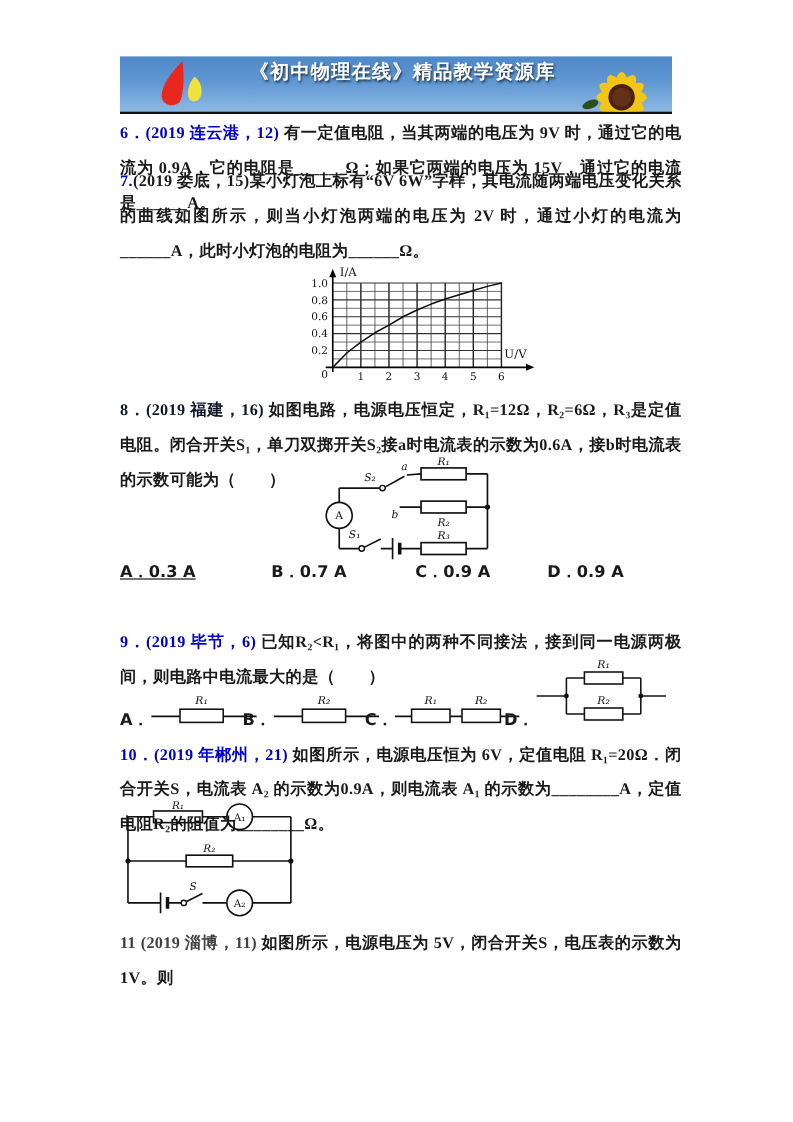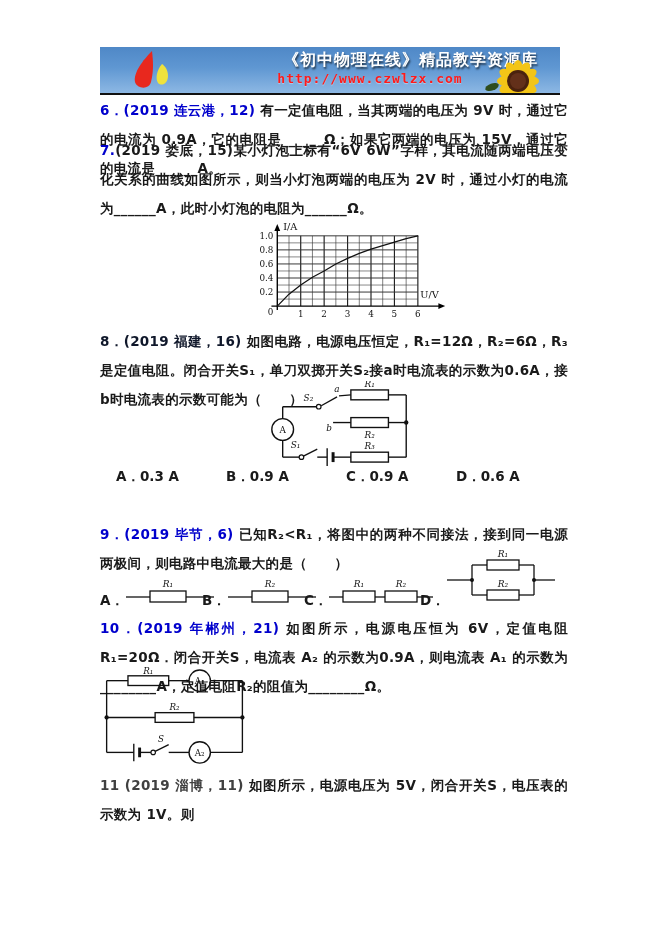--- a/index.html
+++ b/index.html
@@ -7,67 +7,67 @@
     width:661px;height:935px;position:relative;background:#ffffff;
     font-family:"DejaVu Sans",sans-serif;overflow:hidden;
   }
   
   .banner{
     position:absolute;left:100px;top:47px;width:460px;height:46px;
     background:linear-gradient(180deg,#4f88c7 0%,#5f97d2 45%,#8db8e4 100%);
     border-bottom:2px solid #111;overflow:hidden;
   }
   .banner-title{
-    position:absolute;left:108px;top:3px;width:330px;text-align:right;
+    position:absolute;left:108px;top:3px;width:330px;text-align:left;
     color:#ffffff;font-weight:bold;font-size:16px;letter-spacing:1px;
     text-shadow:1px 2px 2px rgba(0,0,0,.65);font-family:"DejaVu Sans",sans-serif;
   }
   .banner-url{
     position:absolute;left:120px;top:24px;width:300px;text-align:center;
     color:#ff1a1a;font-weight:bold;font-size:13px;letter-spacing:1px;
     font-family:"DejaVu Sans Mono",monospace;text-shadow:0 1px 1px rgba(255,255,255,.4);
   }
   .logo{position:absolute;left:22px;top:2px;}
   .sunflower{position:absolute;right:8px;top:8px;}
   
   .q{
     position:absolute;left:100px;width:468px;color:#1a1a1a;
     font-weight:bold;font-size:13.5px;line-height:29px;text-align:justify;
     letter-spacing:.3px;
+    font-family:Liberation Serif, serif;
   }
   .head-blue{color:#0000cc;}
   .head-purple{color:#0f172a;}
   .head-black{color:#404040;}
   
   .fig{position:absolute;}
   .ivgraph{left:248px;top:220px;}
   .c8{left:256px;top:381px;}
   .c10{left:95px;top:667px;}
   
   .opts8{position:absolute;left:100px;top:468px;width:460px;height:20px;}
   .opts8 span{position:absolute;font-weight:bold;font-size:13.5px;color:#1a1a1a;}
-  .opt8-a{left:16px;} .opt8-b{left:126px;} .opt8-c{left:246px;text-align:center;} .opt8-d{left:356px;}
+  .opt8-a{left:0;text-decoration:underline;} .opt8-b{left:126px;} .opt8-c{left:246px;text-align:center;} .opt8-d{left:356px;}
   
   .opts9{position:absolute;left:98px;top:543px;width:470px;height:66px;}
   .optgroup{position:absolute;bottom:2px;display:flex;align-items:flex-end;}
   .og-a{left:2px;} .og-b{left:104px;} .og-c{left:206px;} .og-d{left:322px;}
   .optletter{font-weight:bold;font-size:13.5px;color:#1a1a1a;margin-right:2px;line-height:14px;}
   svg text.cir{font-family:"DejaVu Serif",serif;font-style:italic;font-size:9px;fill:#111;font-weight:normal;}
   svg text.meter{font-family:"DejaVu Serif",serif;font-size:9px;fill:#111;}
 </style>
 </head>
 <body>
 
 <div class="banner">
   <svg class="logo" width="62" height="42" viewBox="0 0 62 42">
     <path d="M30,2 C21,11 11,24 13,33 C15,40 27,41 29,33 C32,21 31,11 30,2 Z" fill="#e8281e"></path>
     <path d="M40,15 C35,21 33,29 36,34 C40,38 46,34 46,27 C46,21 43,17 40,15 Z" fill="#efe23c"></path>
   </svg>
   <div class="banner-title">《初中物理在线》精品教学资源库</div>
-  <div class="banner-url">http://www.czwlzx.com</div>
   <svg class="sunflower" width="78" height="40" viewBox="0 0 78 40">
     <g transform="translate(44,26)">
       <g fill="#f3c517">
         <ellipse rx="21" ry="7" transform="rotate(0)"></ellipse>
         <ellipse rx="21" ry="7" transform="rotate(30)"></ellipse>
         <ellipse rx="21" ry="7" transform="rotate(60)"></ellipse>
         <ellipse rx="21" ry="7" transform="rotate(90)"></ellipse>
         <ellipse rx="21" ry="7" transform="rotate(120)"></ellipse>
         <ellipse rx="21" ry="7" transform="rotate(150)"></ellipse>
       </g>
@@ -175,23 +175,23 @@
     <text class="cir" x="82" y="11" text-anchor="middle">a</text>
     <text class="cir" x="74" y="51" text-anchor="middle">b</text>
     <text class="cir" x="53" y="20" text-anchor="middle">S₂</text>
     <text class="cir" x="40" y="68" text-anchor="middle">S₁</text>
     <text class="meter" x="27" y="52.5" text-anchor="middle">A</text>
   </svg>
 </div>
 
 <div class="opts8">
   <span class="opt8-a">A．0.3 A</span>
-  <span class="opt8-b">B．0.9 A</span>
+  <span class="opt8-b">B．0.7 A</span>
   <span class="opt8-c">C．0.9 A</span>
-  <span class="opt8-d">D．0.6 A</span>
+  <span class="opt8-d">D．0.9 A</span>
 </div>
 
 <div class="q" style="top:520px;">
   <span class="head-blue">9．(2019 毕节，6)</span><span> 已知R₂&lt;R₁，将图中的两种不同接法，接到同一电源两极间，则电路中电流最大的是（　　）</span>
 </div>
 
 <div class="opts9">
   <div class="optgroup og-a">
     <span class="optletter">A．</span>
     <svg width="88" height="30" viewBox="0 0 88 30">

